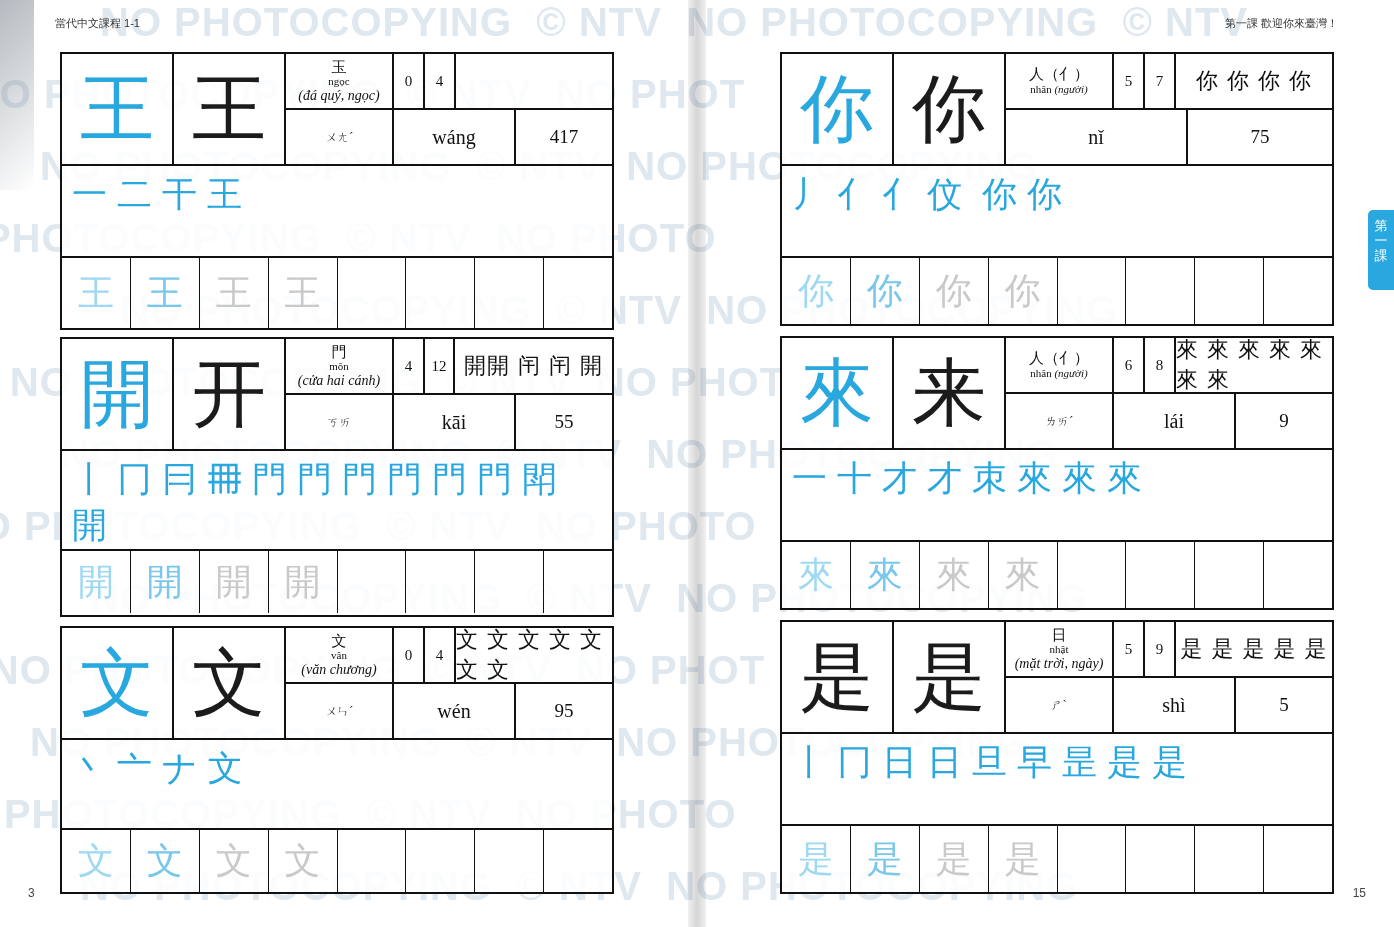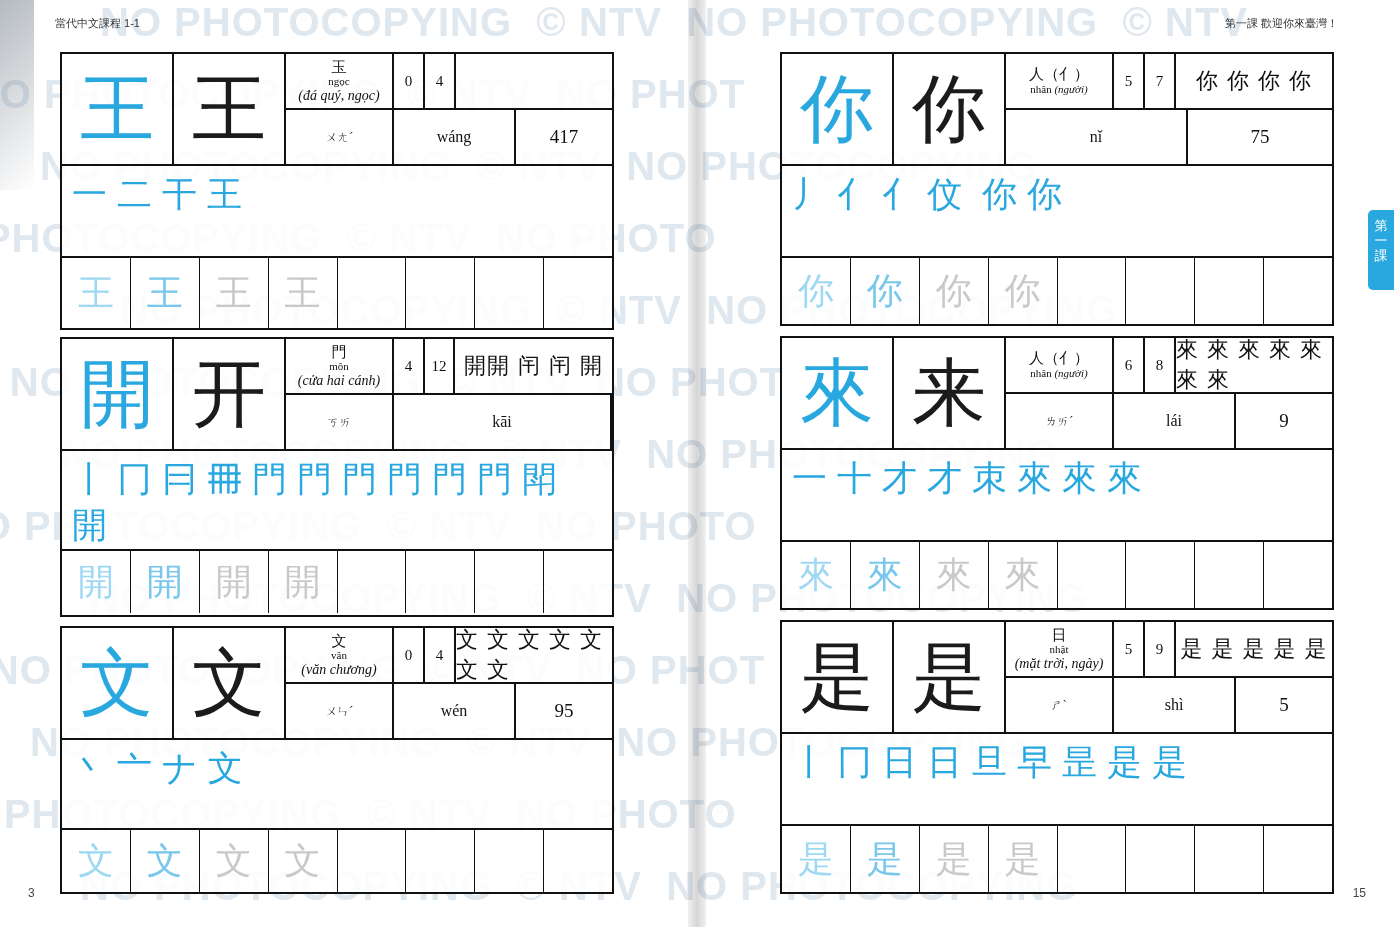--- a/index.html
+++ b/index.html
@@ -118,21 +118,21 @@
   }
   .zhuyin{
     width:108px;border-right:2px solid #111;box-sizing:border-box;
     display:flex;align-items:center;justify-content:center;
     font-size:13px;color:#111;
   }
   .zhuyin .zy{display:inline-block;transform:scale(.9);line-height:1.05;text-align:center;}
   .pinyin{
     flex:1.25;border-right:2px solid #111;box-sizing:border-box;
     display:flex;align-items:center;justify-content:center;
-    font-size:16px;color:#111;
+    font-size:20px;color:#111;
   }
   .freq{
     flex:1;display:flex;align-items:center;justify-content:center;
     font-size:19px;color:#111;
   }
   .stroke-area{
     border-bottom:2px solid #111;box-sizing:border-box;
     padding:6px 10px 4px 10px;
     display:flex;flex-wrap:wrap;align-content:flex-start;
     gap:2px 10px;
@@ -245,20 +245,21 @@
           </div>
           <div class="num">4</div>
           <div class="num wide">12</div>
           <div class="evol">開開 闬 闬 開</div>
         </div>
         <div class="meta-bot">
           <div class="zhuyin">
               <span class="zy">ㄎㄞ</span>
             </div>
           <div class="pinyin">kāi</div>
+          <div class="freq">55</div>
         </div>
       </div>
     </div>
     <div class="stroke-area" style="height:100px;">
       <span>丨</span>
       <span>冂</span>
       <span>冃</span>
       <span>𠕋</span>
       <span>門</span>
       <span>門</span>

